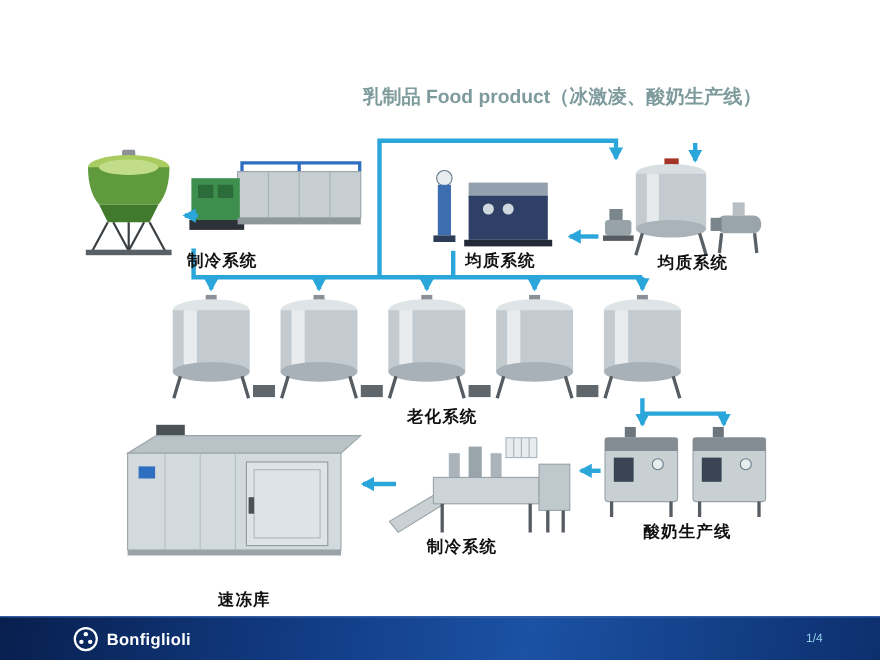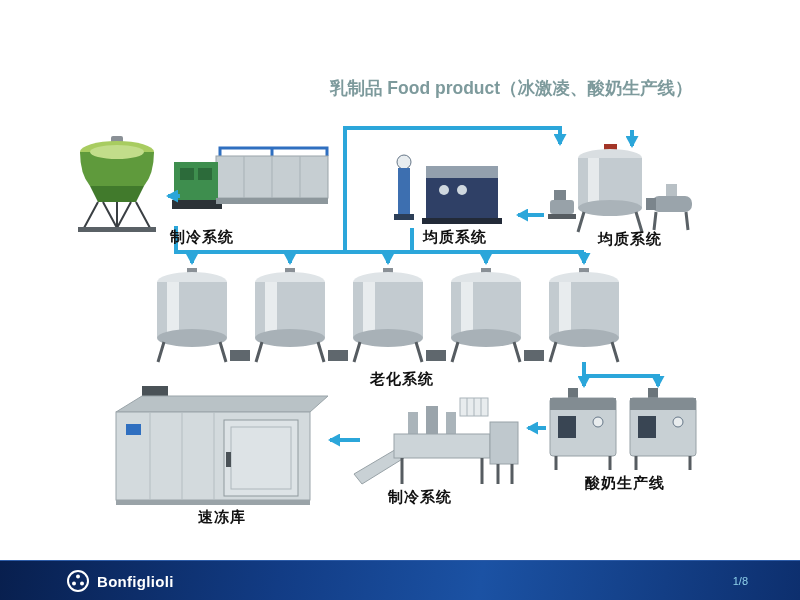--- a/index.html
+++ b/index.html
@@ -233,31 +233,31 @@
         <path d="M584,376 L584,386" marker-end="url(#ah)"></path>
         <path d="M546,428 L528,428" marker-end="url(#ah)"></path>
         <path d="M360,440 L330,440" marker-end="url(#ah)"></path>
       </g>
     </svg>
 
     <div class="syslabel" style="left:202px; top:168px;">制冷系统</div>
     <div class="syslabel" style="left:455px; top:168px;">均质系统</div>
     <div class="syslabel" style="left:630px; top:170px;">均质系统</div>
     <div class="syslabel" style="left:402px; top:310px;">老化系统</div>
-    <div class="syslabel" style="left:222px; top:448px;">速冻库</div>
+    <div class="syslabel" style="left:222px; top:476px;">速冻库</div>
     <div class="syslabel" style="left:420px; top:428px;">制冷系统</div>
     <div class="syslabel" style="left:625px; top:414px;">酸奶生产线</div>
   </div>
 
   <div class="bottombar">
     <div class="brand">
       <svg width="24" height="24" viewBox="0 0 24 24">
         <circle cx="12" cy="12" r="10" fill="none" stroke="#ffffff" stroke-width="2"></circle>
         <circle cx="12" cy="7.5" r="2" fill="#ffffff"></circle>
         <circle cx="8" cy="14.5" r="2" fill="#ffffff"></circle>
         <circle cx="16" cy="14.5" r="2" fill="#ffffff"></circle>
       </svg>
       <span class="brand-name">Bonfiglioli</span>
     </div>
-    <div class="pagenum">1/8</div>
+    <div class="pagenum">1/4</div>
   </div>
 
 </div>
 
 </body></html>

